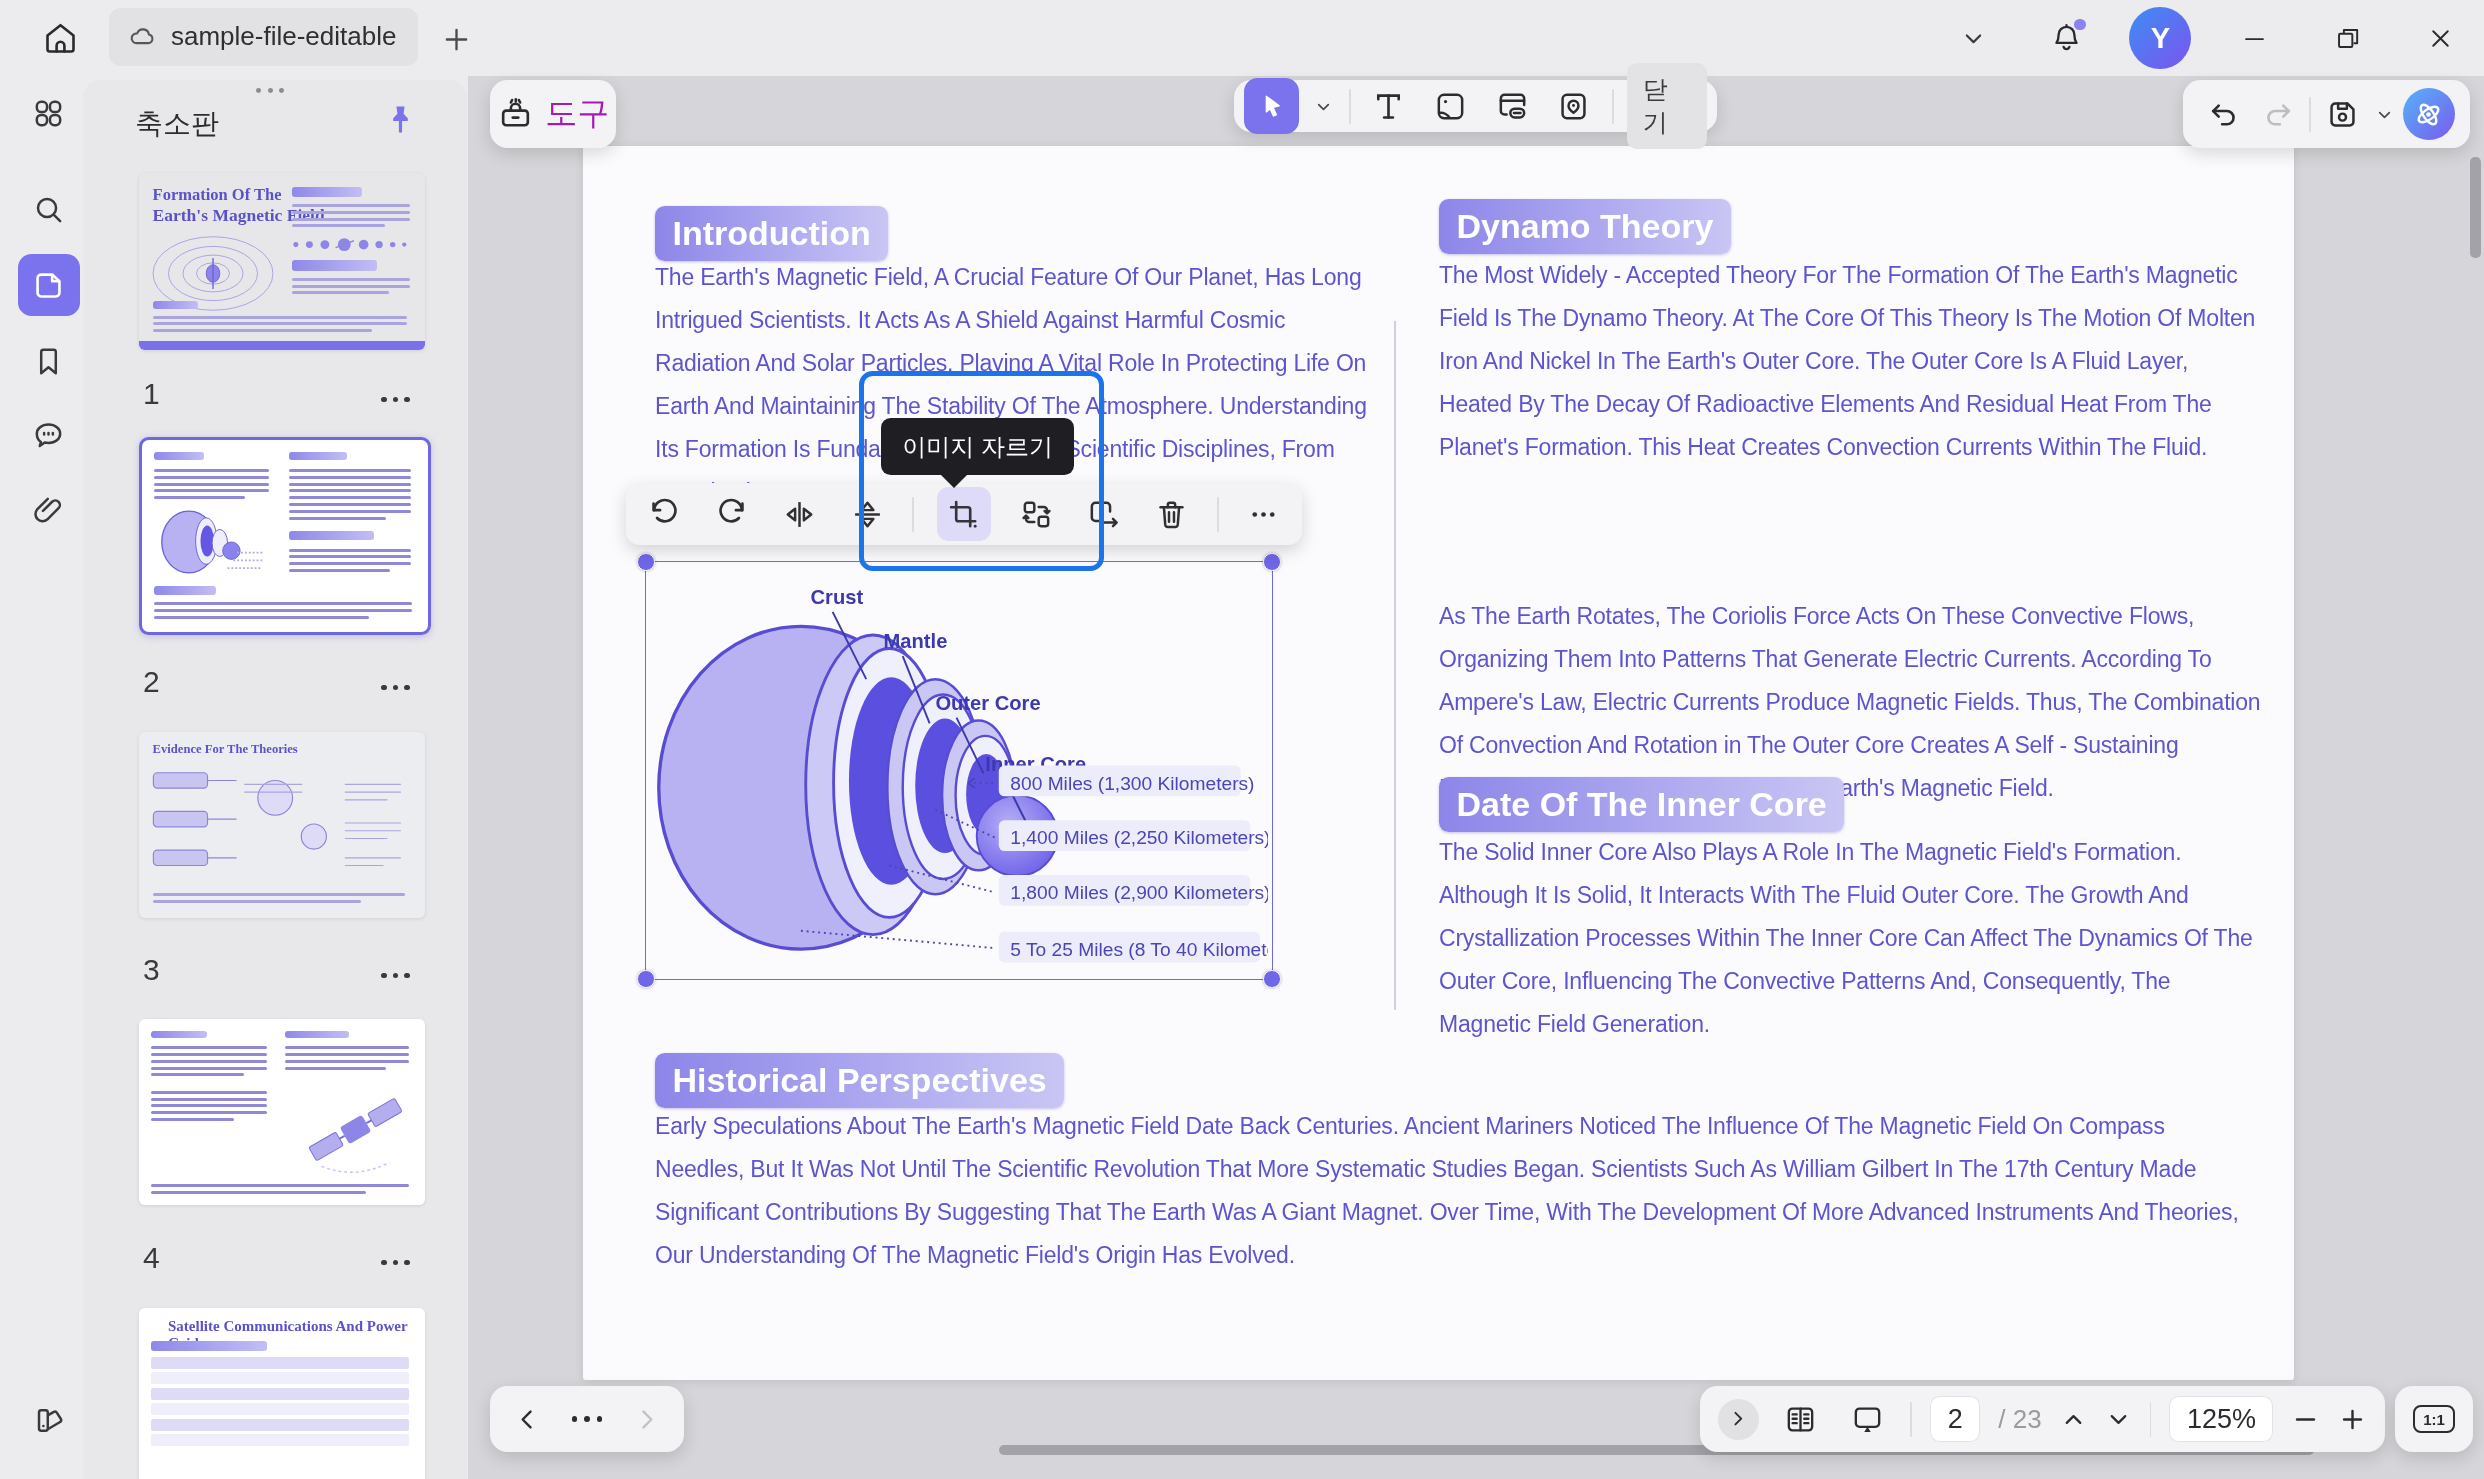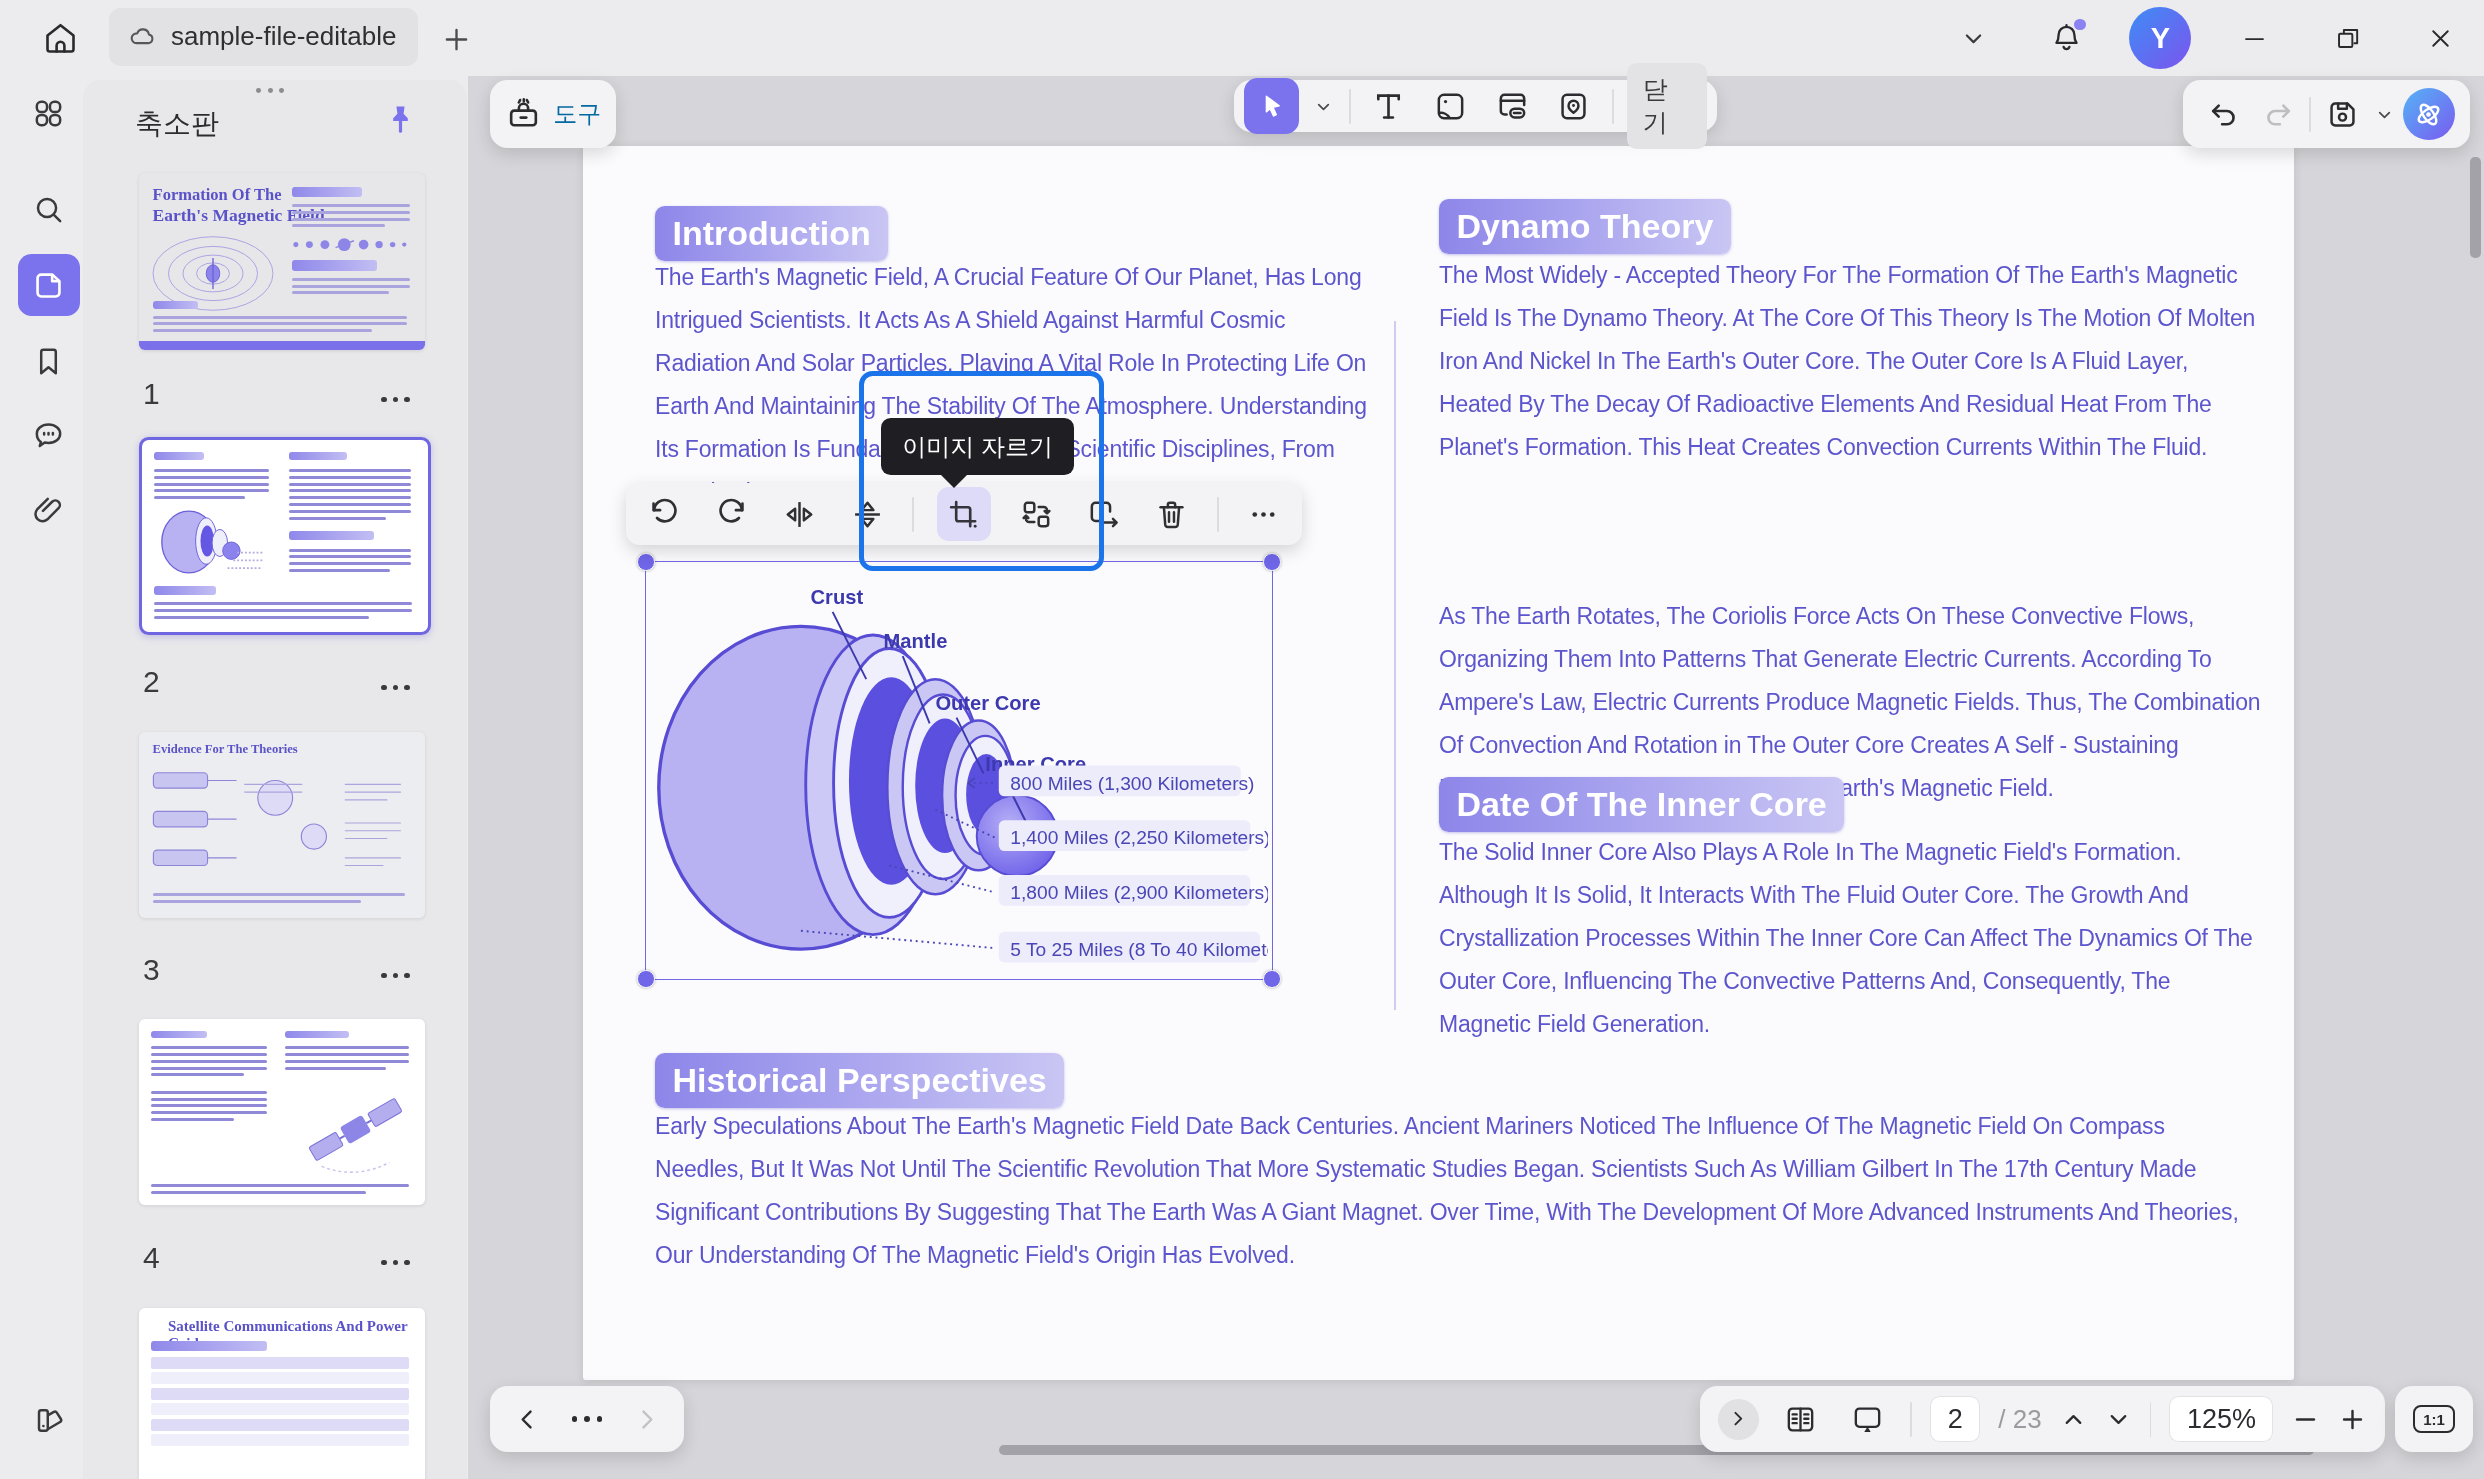--- a/index.html
+++ b/index.html
@@ -53,21 +53,21 @@
   .body-p{position:absolute;font-size:23px;line-height:43px;color:#5c55cd;letter-spacing:-0.2px;margin:0}
   .col-div{position:absolute;width:1.9px;background:#cfcdee}
 
   
   .pill{position:absolute;background:#f3f3f5;border-radius:17.5px;box-shadow:0 5.8px 17.5px rgba(0,0,0,.14);
         display:flex;align-items:center}
   .vdiv{width:1.9px;height:35px;background:#dcdcdf;border-radius:1px}
   .tool-act{width:56px;height:56px;border-radius:13.6px;background:#7b72ee;display:flex;align-items:center;justify-content:center}
   .tbtn{width:49px;height:49px;border-radius:9.7px;display:flex;align-items:center;justify-content:center}
   .close-btn{background:#e3e3e6;border-radius:9.7px;padding:9.7px 15.5px;font-size:25px;color:#3a3a3e}
-  .label-kr{font-size:24px;color:#0369a1}
+  .label-kr{font-size:32px;color:#a21caf}
   .ai-circle{width:52px;height:52px;border-radius:50%;background:linear-gradient(135deg,#54b4f6,#7a5af0);
              display:flex;align-items:center;justify-content:center}
 
   
   .img-toolbar{position:absolute;left:626px;top:483px;width:676px;height:62px;background:#f3f3f5;border-radius:13.6px;
                box-shadow:0 5.8px 17.5px rgba(0,0,0,.16);display:flex;align-items:center;justify-content:space-between;
                padding:0 15.5px;box-sizing:border-box;z-index:30}
   .img-toolbar .tbtn{width:45px;height:45px}
   .crop-active{background:#dedbf8;border-radius:11.6px;width:54px;height:54px;display:flex;align-items:center;justify-content:center}
   .tooltip{position:absolute;left:881px;top:418px;background:#1f1f23;color:#fff;font-size:24px;border-radius:9.7px;

